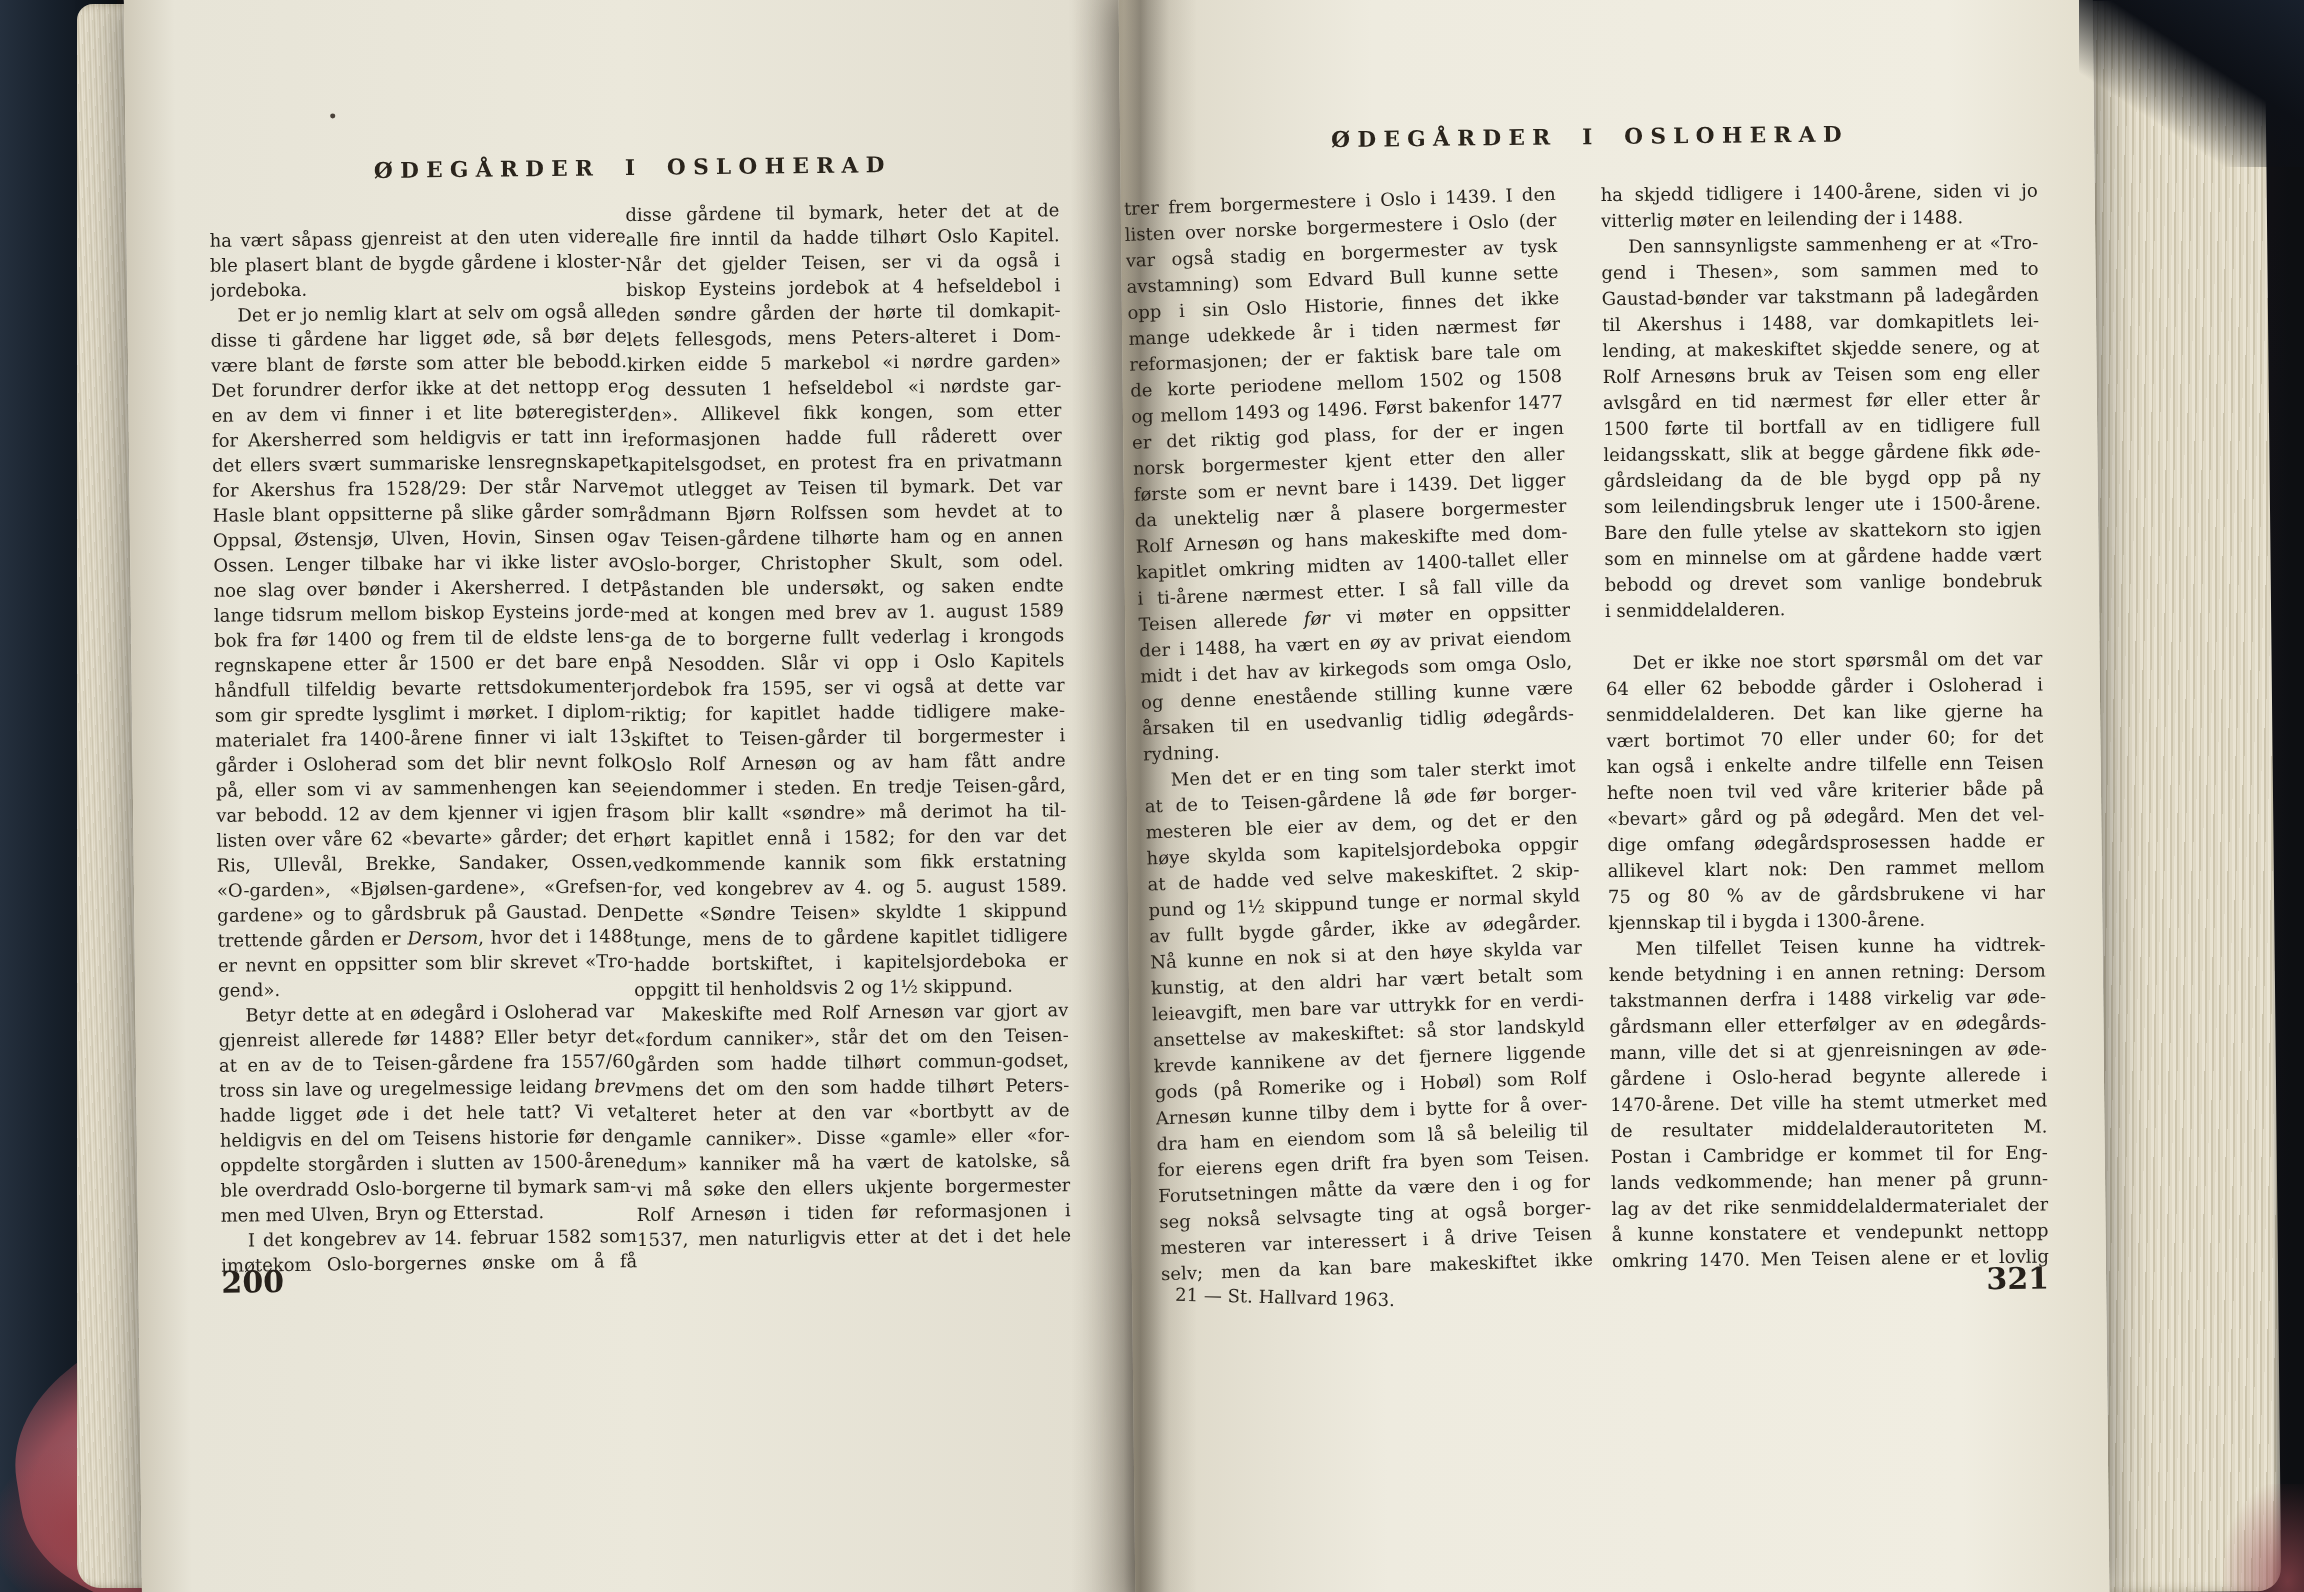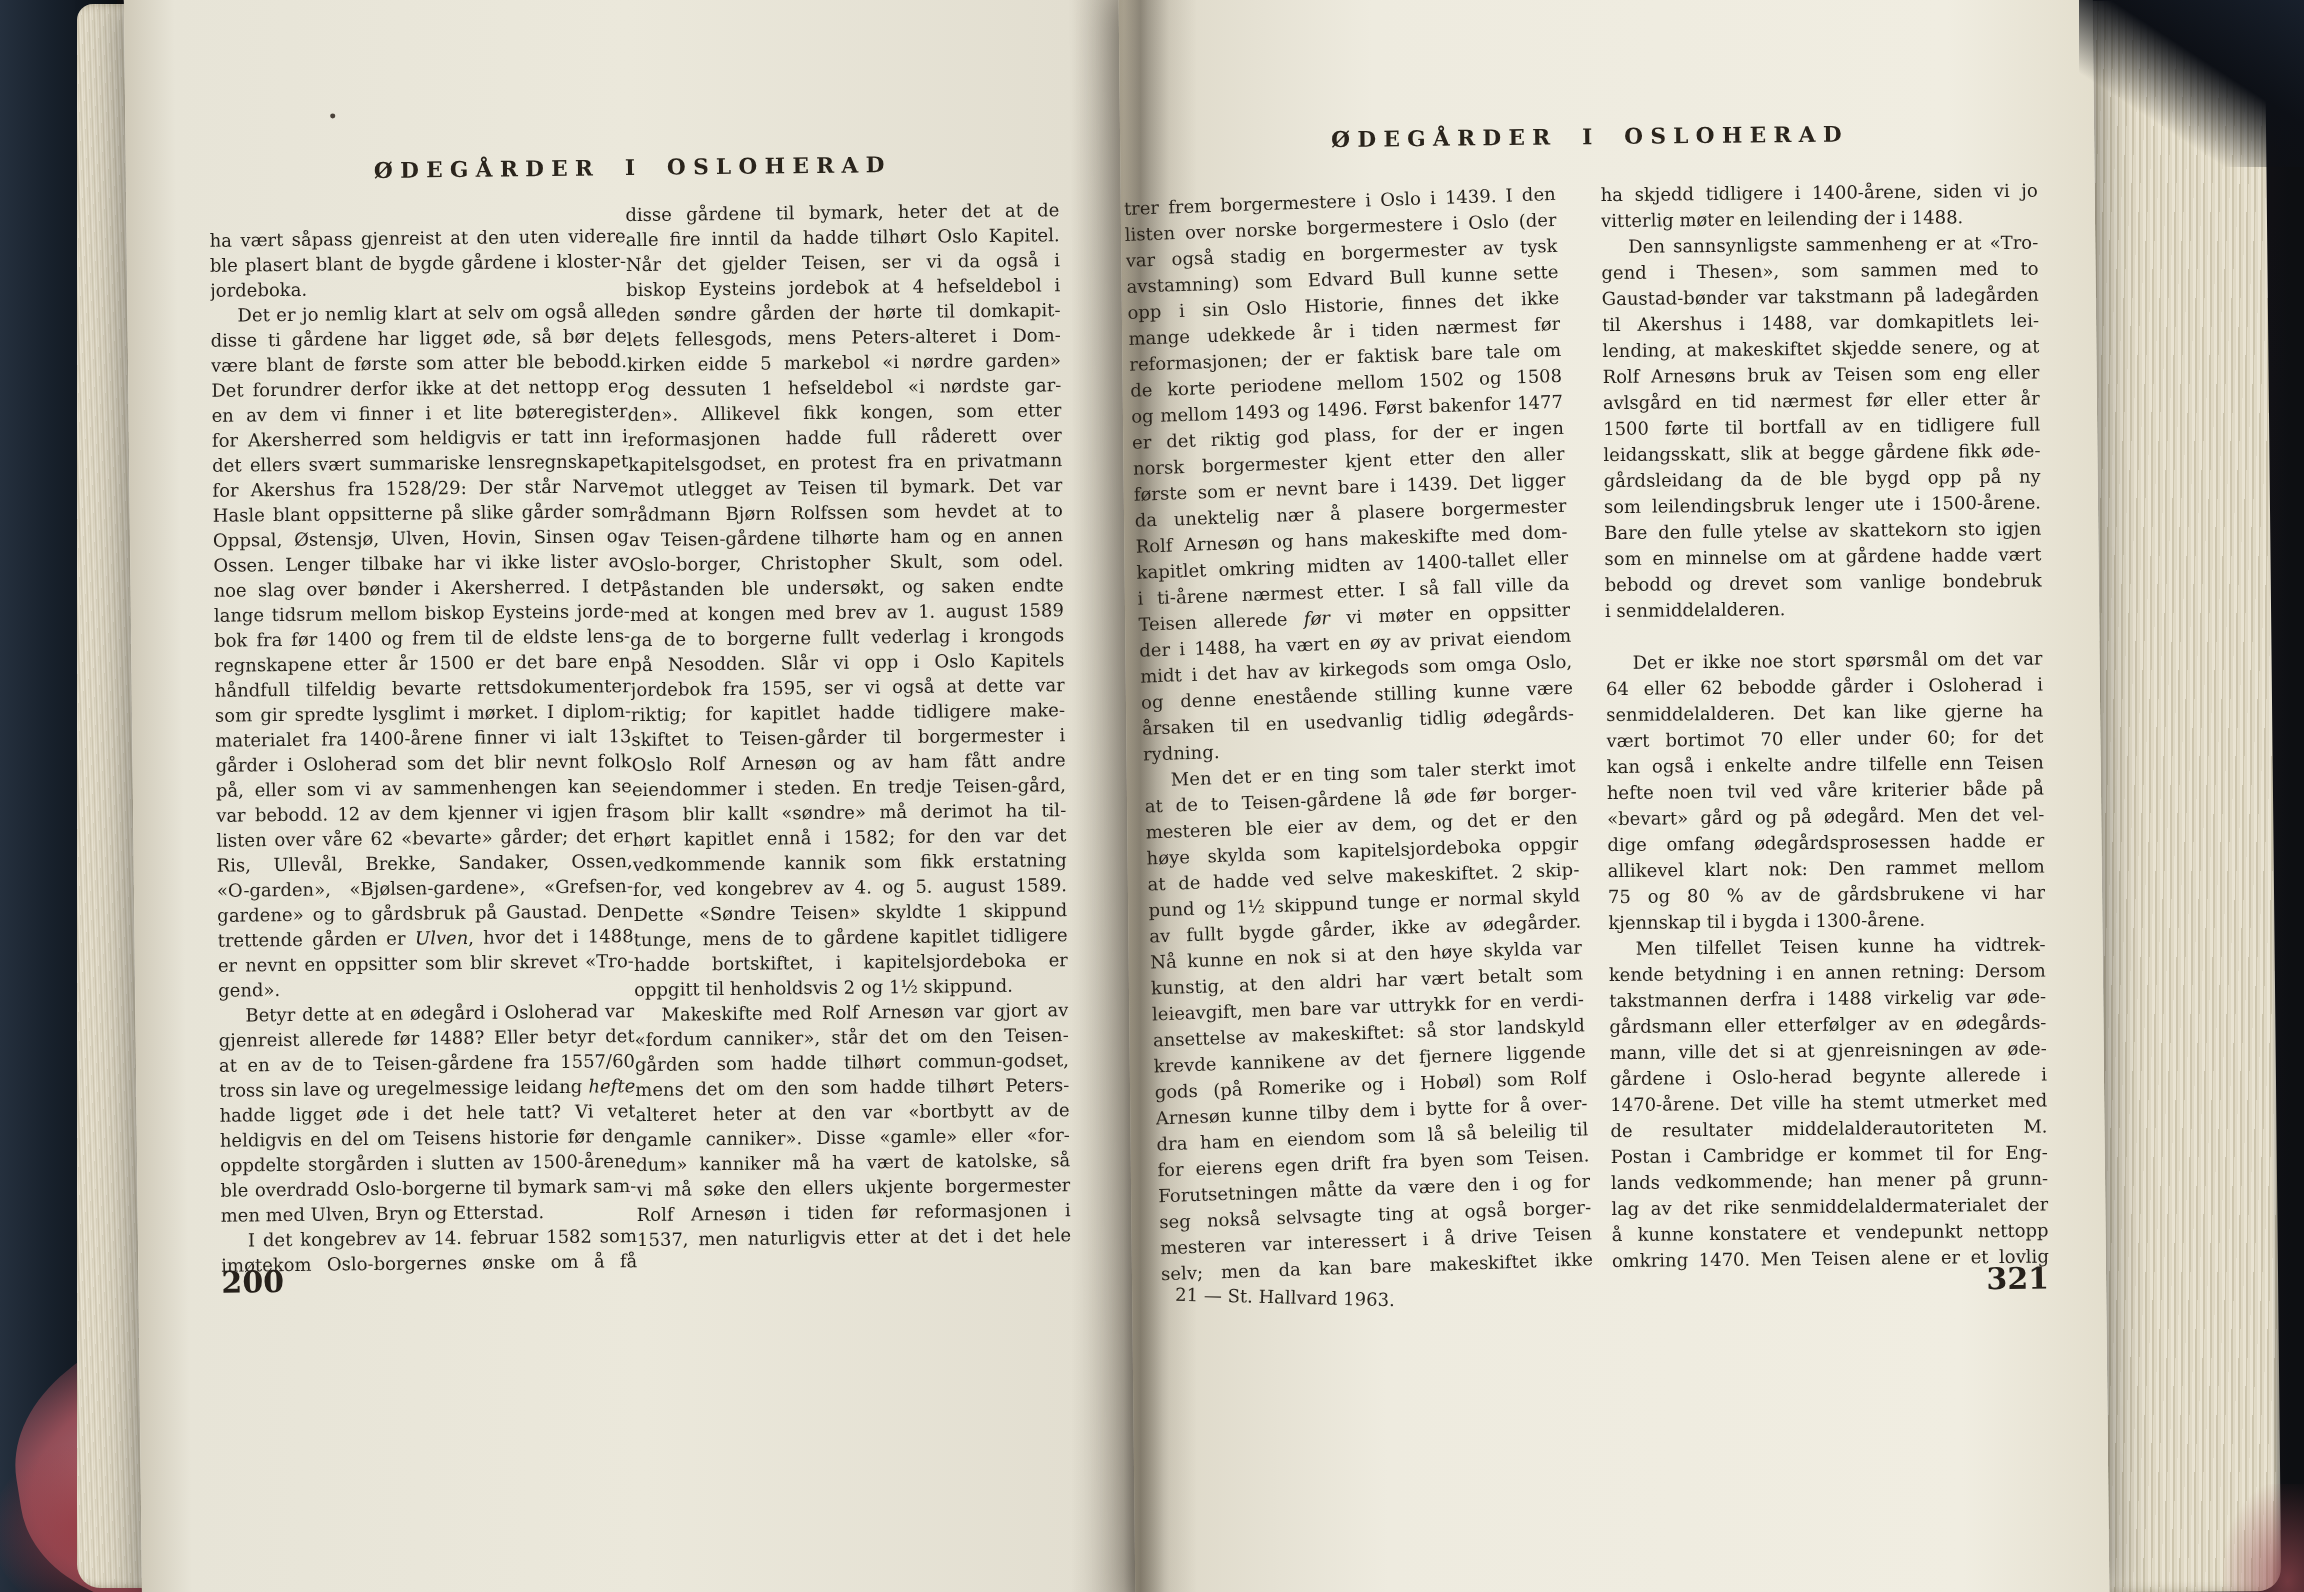--- a/index.html
+++ b/index.html
@@ -96,27 +96,27 @@
       <div class="line">håndfull tilfeldig bevarte rettsdokumenter</div>
       <div class="line">som gir spredte lysglimt i mørket. I diplom-</div>
       <div class="line">materialet fra 1400-årene finner vi ialt 13</div>
       <div class="line">gårder i Osloherad som det blir nevnt folk</div>
       <div class="line">på, eller som vi av sammenhengen kan se</div>
       <div class="line">var bebodd. 12 av dem kjenner vi igjen fra</div>
       <div class="line">listen over våre 62 «bevarte» gårder; det er</div>
       <div class="line">Ris, Ullevål, Brekke, Sandaker, Ossen,</div>
       <div class="line">«O-garden», «Bjølsen-gardene», «Grefsen-</div>
       <div class="line">gardene» og to gårdsbruk på Gaustad. Den</div>
-      <div class="line">trettende gården er <em>Ulven</em>, hvor det i 1488</div>
+      <div class="line">trettende gården er <em>Dersom</em>, hvor det i 1488</div>
       <div class="line">er nevnt en oppsitter som blir skrevet «Tro-</div>
       <div class="line pend">gend».</div>
       <div class="line indent">Betyr dette at en ødegård i Osloherad var</div>
       <div class="line">gjenreist allerede før 1488? Eller betyr det</div>
       <div class="line">at en av de to Teisen-gårdene fra 1557/60</div>
-      <div class="line">tross sin lave og uregelmessige leidang <em>hefte</em></div>
+      <div class="line">tross sin lave og uregelmessige leidang <em>brev</em></div>
       <div class="line">hadde ligget øde i det hele tatt? Vi vet</div>
       <div class="line">heldigvis en del om Teisens historie før den</div>
       <div class="line">oppdelte storgården i slutten av 1500-årene</div>
       <div class="line">ble overdradd Oslo-borgerne til bymark sam-</div>
       <div class="line pend">men med Ulven, Bryn og Etterstad.</div>
       <div class="line indent">I det kongebrev av 14. februar 1582 som</div>
       <div class="line">imøtekom Oslo-borgernes ønske om å få</div>
     </div>
   <div class="col" style="--lh:25px;left:499px;top:209px;width:434px;">
       <div class="line">disse gårdene til bymark, heter det at de</div>

